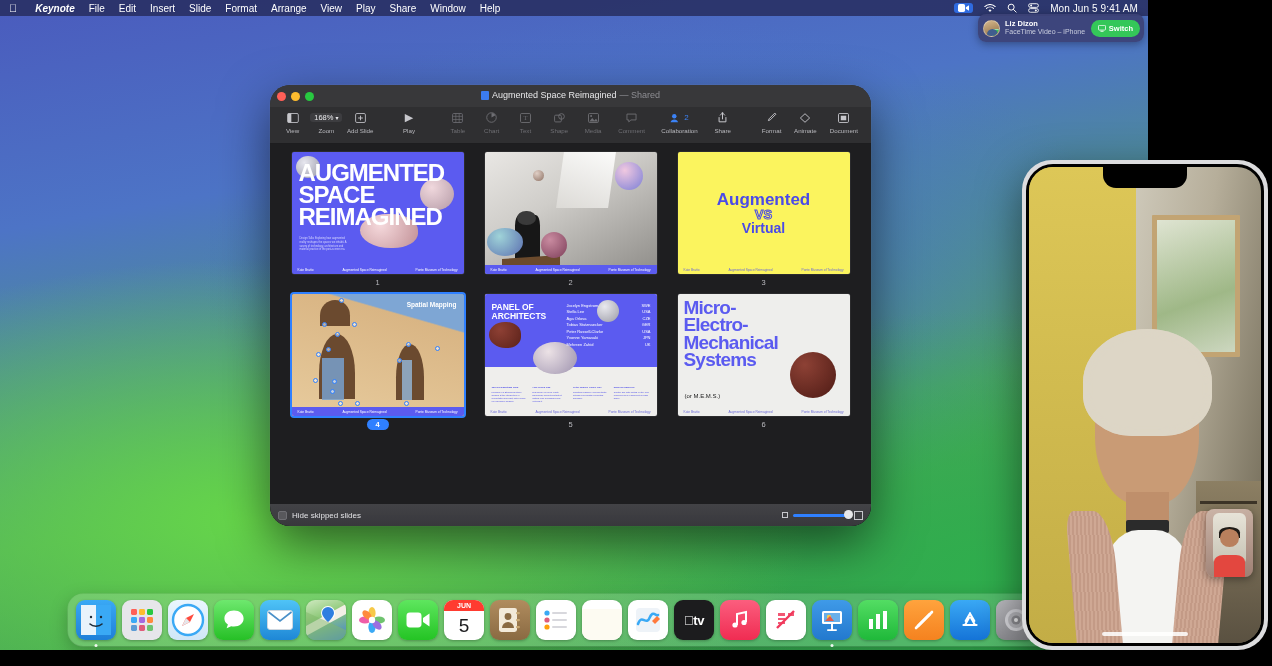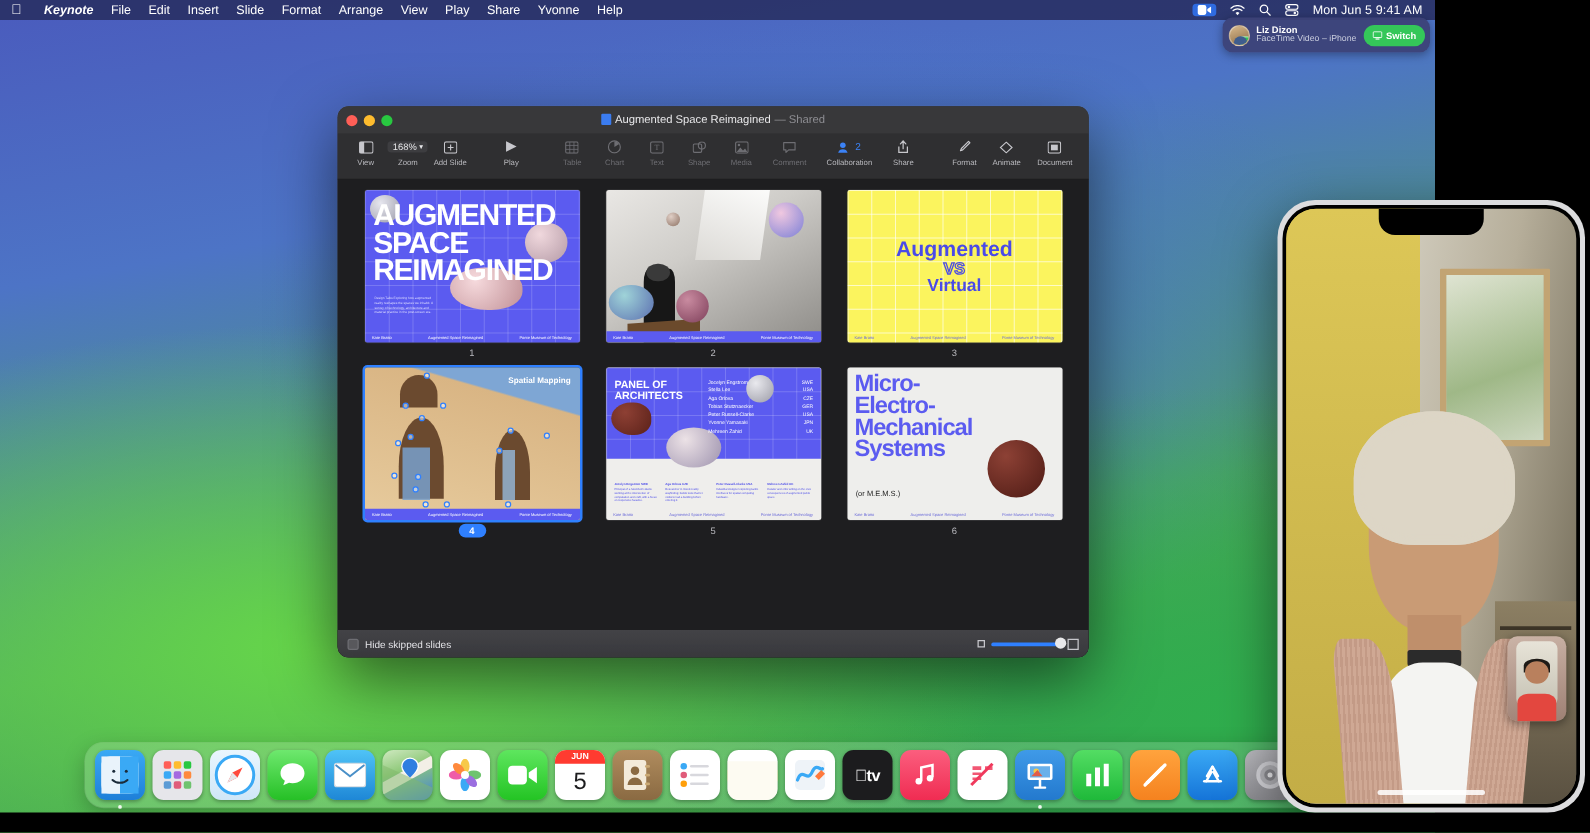--- a/index.html
+++ b/index.html
@@ -51,21 +51,21 @@
     border-radius:2px; background:#34c759; border:1px solid rgba(255,255,255,.5); }
   #ft-text { flex:1 1 auto; min-width:0; line-height:1.15; }
   #ft-name { font-size:7.5px; font-weight:bold; color:#fff; }
   #ft-sub { font-size:7px; color:#c8ccdd; white-space:nowrap; overflow:hidden; }
   #ft-switch { background:#34c759; color:#fff; font-size:7.5px; font-weight:bold;
     border-radius:9px; padding:4px 7px; display:flex; align-items:center; gap:3px; border:none; }
 
   
   #keynote {
     position:absolute; left:270px; top:85px; width:601px; height:441px;
-    background:#2b2b2d; border-radius:9px; overflow:hidden; z-index:20;
+    background:#2b2b2d; border-radius:20px; overflow:hidden; z-index:20;
     box-shadow:0 18px 50px rgba(0,0,0,.55), 0 0 0 .5px rgba(255,255,255,.08);
   }
   #titlebar { height:22px; position:relative; background:#38383a; }
   .traffic { position:absolute; top:7px; width:9px; height:9px; border-radius:50%; }
   .tl-red { left:7px; background:#ff5f57; }
   .tl-yel { left:21px; background:#febc2e; }
   .tl-grn { left:35px; background:#28c840; }
   #doc-title { position:absolute; left:0; right:0; top:5px; text-align:center;
     font-size:9px; color:#e8e8ea; display:flex; justify-content:center; align-items:center; gap:3px; }
   #doc-title .docicon { width:8px; height:9px; background:#3b7cf0; border-radius:1px; display:inline-block; }
@@ -221,21 +221,21 @@
     <span class="mi bold">Keynote</span>
     <span class="mi">File</span>
     <span class="mi">Edit</span>
     <span class="mi">Insert</span>
     <span class="mi">Slide</span>
     <span class="mi">Format</span>
     <span class="mi">Arrange</span>
     <span class="mi">View</span>
     <span class="mi">Play</span>
     <span class="mi">Share</span>
-    <span class="mi">Yvonne</span>
+    <span class="mi">Window</span>
     <span class="mi">Help</span>
 
     <div id="menu-right">
       <span class="status-ico ft-active">
         <svg width="11" height="8" viewBox="0 0 14 10">
             <rect x="0" y="0" width="9" height="10" rx="2.2" fill="#fff"></rect>
             <path d="M10 4 L14 1.4 V8.6 L10 6 Z" fill="#fff"></path>
           </svg>
       </span>
       <span class="status-ico">

